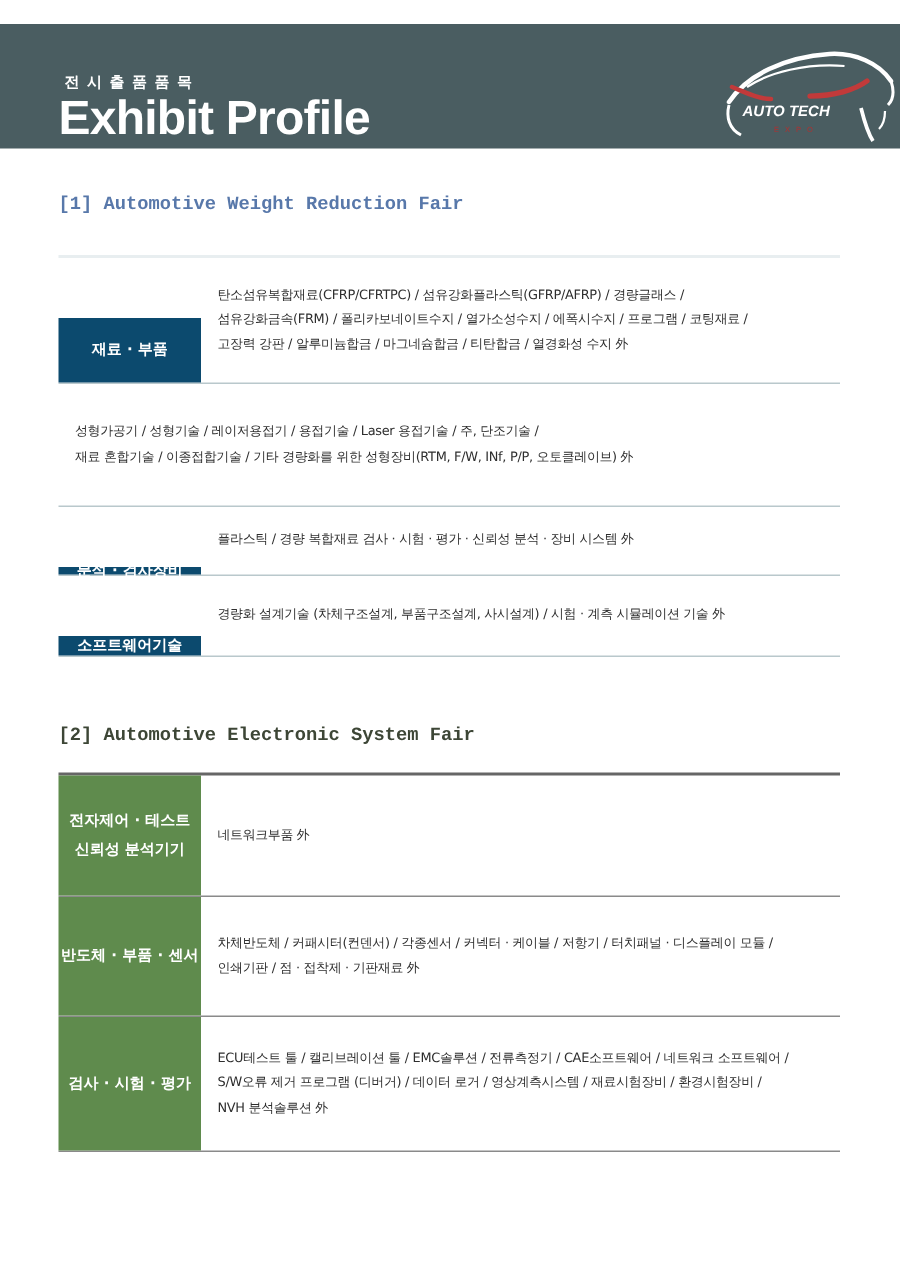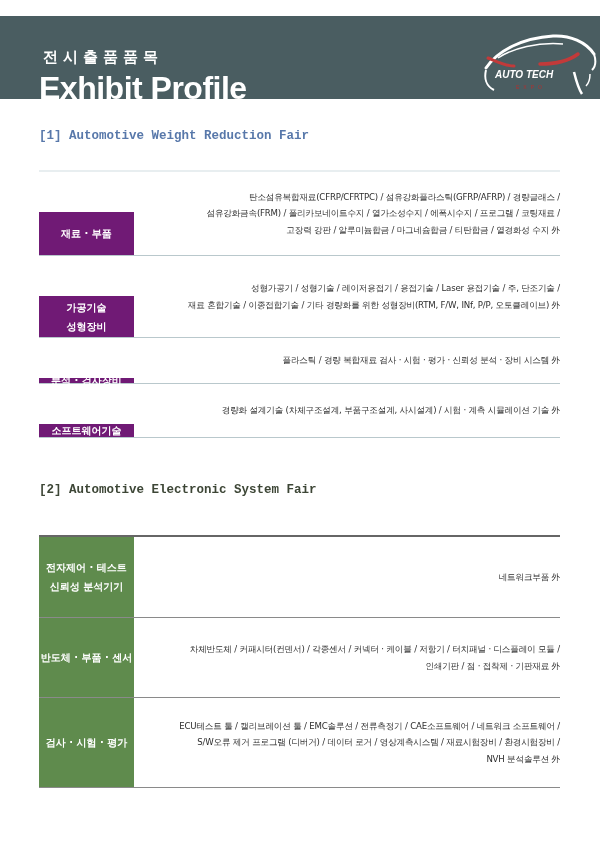--- a/index.html
+++ b/index.html
@@ -6,27 +6,26 @@
   body {
     width: 600px; height: 849px; background: #ffffff; position: relative; overflow: hidden;
     font-family: "DejaVu Sans", "Liberation Sans", sans-serif; color: #333;
   }
   .header-band {
     position: absolute; left: 0; top: 16px; width: 600px; height: 83px;
     background: #4a5d61; overflow: hidden;
   }
   .title-ko {
     position: absolute; left: 43px; top: 32px; color: #ffffff;
-    font-size: 15px; font-weight: bold; letter-spacing: 5px;
+    font-size: 10px; font-weight: bold; letter-spacing: 5px;
   }
   .title-en {
-    position: absolute; left: 39px; top: 54px; color: #ffffff;
+    position: absolute; left: 39px; top: 44px; color: #ffffff;
     font-family: "Liberation Sans", sans-serif; font-weight: bold; font-size: 32px; letter-spacing: -0.5px;
     line-height: 36px;
-    text-decoration: underline;
   }
   .logo { position: absolute; left: 478px; top: 12px; width: 120px; height: 72px; }
   .logo-text {
     position: absolute; left: 17px; top: 41px; color: #ffffff; font-family: "Liberation Sans", sans-serif;
     font-style: italic; font-weight: bold; font-size: 10px; letter-spacing: 0px;
   }
   .logo-sub {
     position: absolute; left: 38px; top: 56px; color: #b03030; font-size: 5px; letter-spacing: 4px;
     font-family: "Liberation Sans", sans-serif;
   }
@@ -35,33 +34,33 @@
     position: absolute; left: 39px; font-size: 12.5px; font-weight: bold;
     font-family: Liberation Mono, monospace;
   }
   .sec1 { top: 129px; color: #5878aa; }
   .sec2 { top: 471px; color: #3d4636; margin-top: 12px; }
 
   .table {
     position: absolute; left: 39px; width: 521px;
   }
   .table1 { top: 170px; border-top: 2px solid #e8eef0; }
-  .table2 { top: 515px; border-top: 2px solid #666; margin-top: 20px; }
+  .table2 { top: 515px; border-top: 2px solid #666; }
   .row { display: flex; position: relative; }
   .table1 .row { border-bottom: 1.5px solid #b9c8cc; }
   .table2 .row { border-bottom: 1.5px solid #8a8a8a; }
   .label {
     width: 95px; flex: none; display: flex; align-items: center; justify-content: center;
     text-align: center; color: #ffffff; font-size: 10px; font-weight: bold; line-height: 19px;
   }
-  .table1 .label { background: #701a75; margin-top: 40px; }
+  .table1 .label { background: #0c4a6e; margin-top: 40px; }
   .table2 .label { background: #5f8b4d; }
   .content {
     flex: 1; padding: 0 0 0 11px; display: flex; flex-direction: column; justify-content: center;
-    font-size: 8.6px; color: #2e2e2e; line-height: 16.5px; letter-spacing: -0.2px; text-align: right;
+    font-size: 8.6px; color: #2e2e2e; line-height: 16.5px; letter-spacing: -0.2px;
   }
   .content span { display: block; white-space: nowrap; }
 </style>
 </head>
 <body>
 
 <div class="header-band">
   <div class="title-ko">전시출품품목</div>
   <div class="title-en">Exhibit Profile</div>
   <div class="logo">
@@ -86,26 +85,20 @@
     <div class="label">
       <div><span>재료 · 부품</span></div>
     </div>
     <div class="content">
       <span>탄소섬유복합재료(CFRP/CFRTPC) / 섬유강화플라스틱(GFRP/AFRP) / 경량글래스 /</span>
       <span>섬유강화금속(FRM) / 폴리카보네이트수지 / 열가소성수지 / 에폭시수지 / 프로그램 / 코팅재료 /</span>
       <span>고장력 강판 / 알루미늄합금 / 마그네슘합금 / 티탄합금 / 열경화성 수지 外</span>
     </div>
   </div>
   <div class="row" style="height:81px">
-    <div class="label">
-      <div>
-        <div>가공기술</div>
-        <div>성형장비</div>
-      </div>
-    </div>
     <div class="content">
       <span>성형가공기 / 성형기술 / 레이저용접기 / 용접기술 / Laser 용접기술 / 주, 단조기술 /</span>
       <span>재료 혼합기술 / 이종접합기술 / 기타 경량화를 위한 성형장비(RTM, F/W, INf, P/P, 오토클레이브) 外</span>
     </div>
   </div>
   <div class="row" style="height:45px">
     <div class="label">
       <div>분석 · 검사장비</div>
     </div>
     <div class="content">

